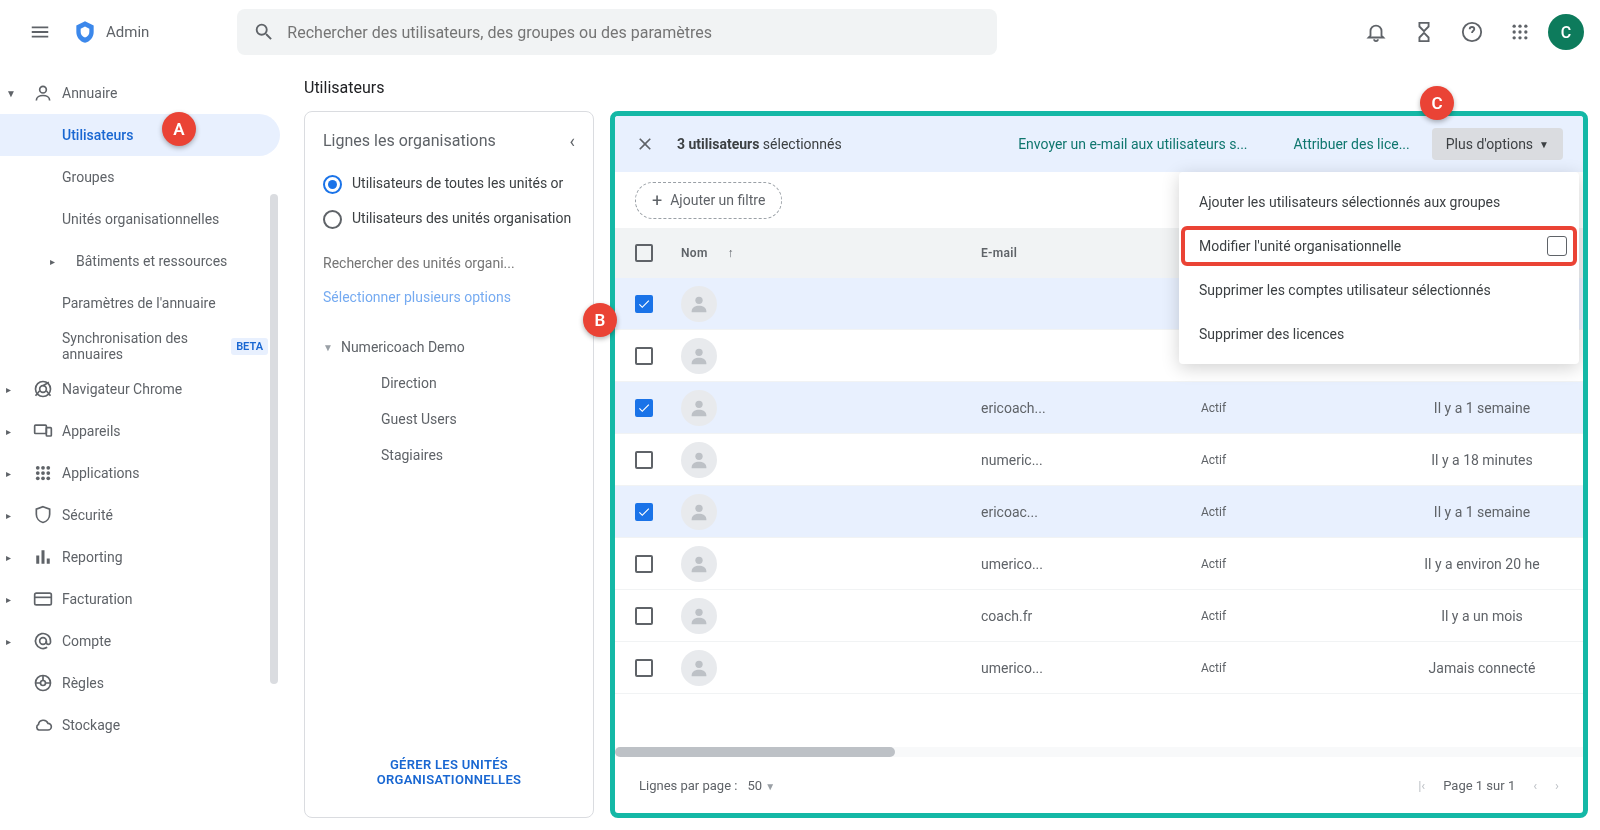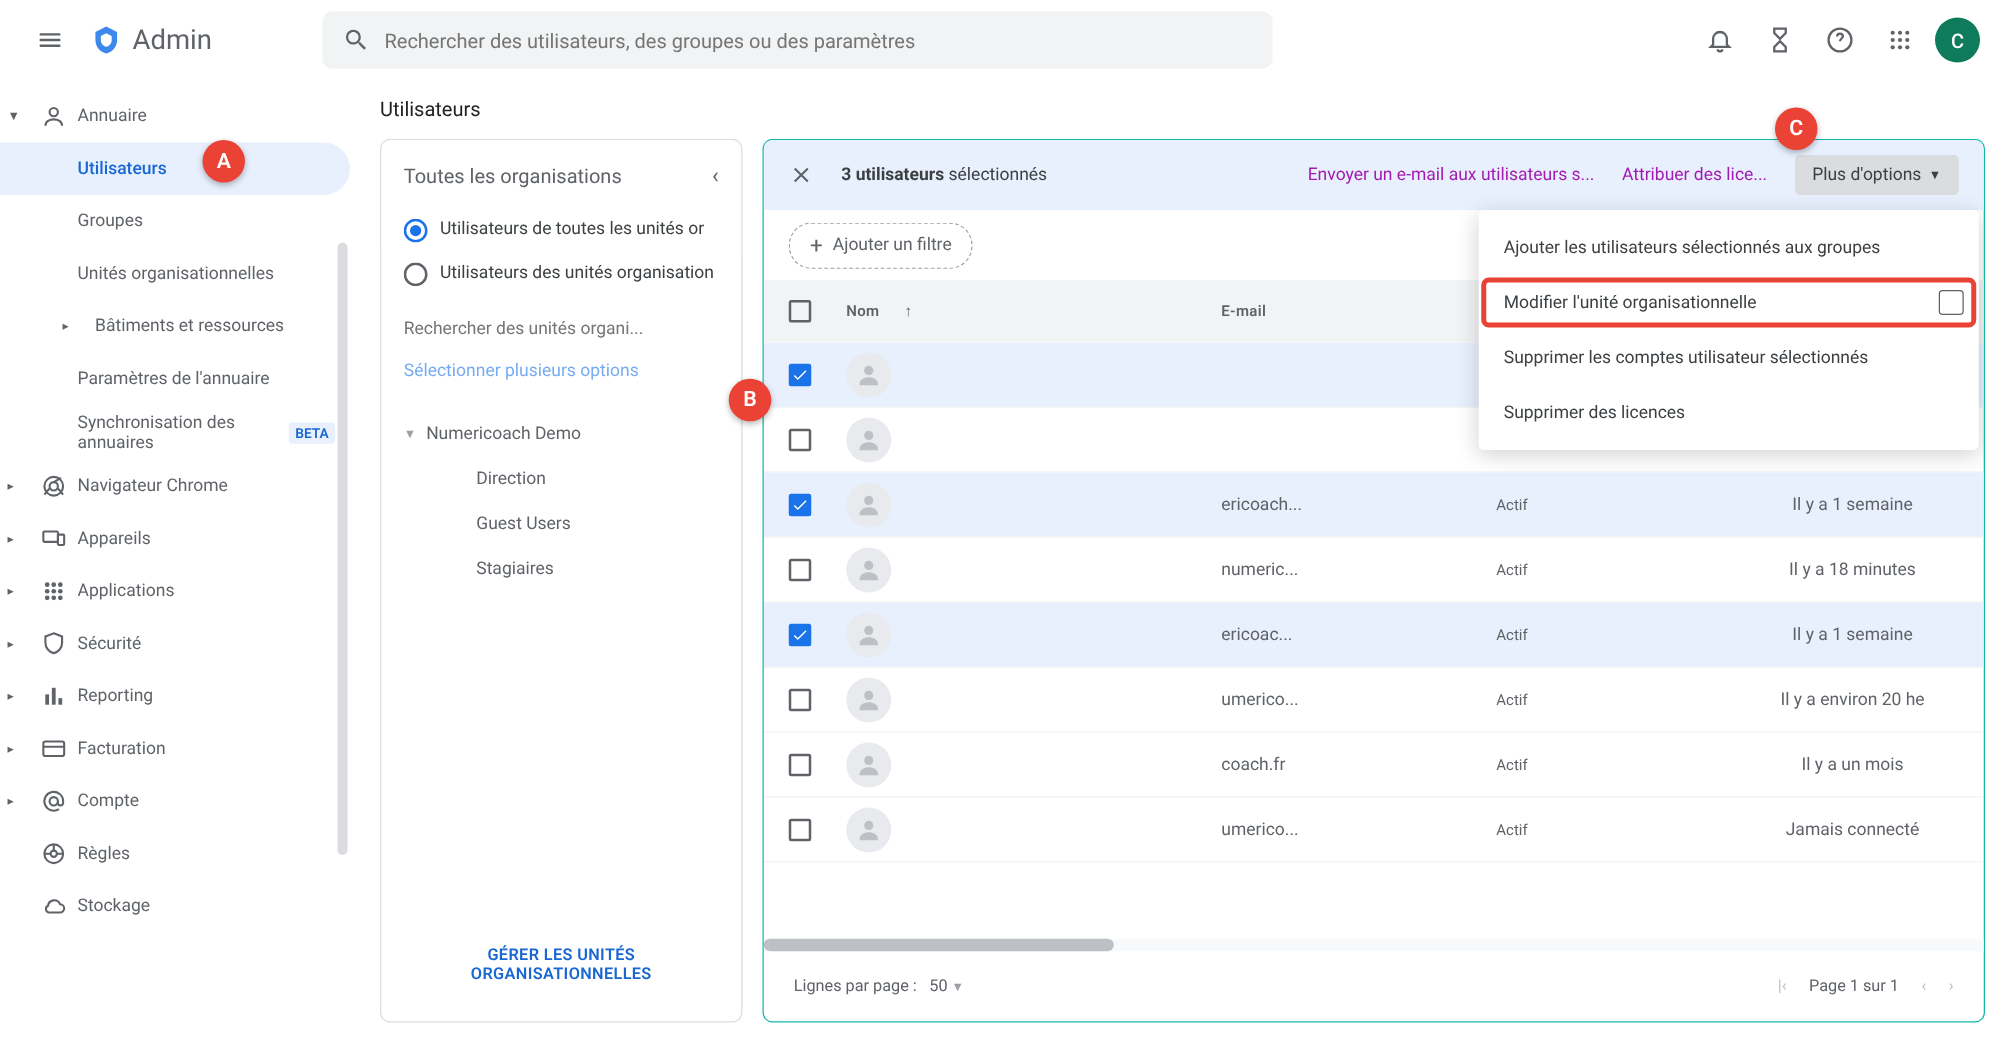--- a/index.html
+++ b/index.html
@@ -2,21 +2,21 @@
 <html><head>
 <meta charset="utf-8">
 <style>
 * { margin: 0; padding: 0; box-sizing: border-box; font-family: 'Google Sans', Roboto, Arial, sans-serif; }
 body { background: #fff; color: #202124; overflow: hidden; width: 1600px; height: 830px; }
 
 .header { display: flex; align-items: center; height: 64px; padding: 0 16px; gap: 8px; }
 .hamburger { width: 48px; height: 48px; display: flex; align-items: center; justify-content: center; cursor: pointer; border-radius: 50%; }
 .logo-wrap { display: flex; align-items: center; gap: 8px; margin-right: 80px; }
 .logo-icon { color: #1a73e8; }
-.logo-text { font-size: 22px; color: #5f6368; }
+.logo-text { font-size: 15px; color: #5f6368; }
 .search-bar { flex: 1; max-width: 760px; height: 46px; background: #f1f3f4; border-radius: 8px; display: flex; align-items: center; padding: 0 16px; gap: 12px; }
 .search-bar input { border: none; background: transparent; flex: 1; font-size: 16px; color: #5f6368; outline: none; }
 .header-actions { margin-left: auto; display: flex; align-items: center; gap: 8px; }
 .icon-btn { width: 40px; height: 40px; display: flex; align-items: center; justify-content: center; cursor: pointer; border-radius: 50%; color: #5f6368; }
 .avatar { width: 36px; height: 36px; border-radius: 50%; background: #0d7b5c; color: #fff; display: flex; align-items: center; justify-content: center; font-size: 16px; font-weight: 500; }
 
 .layout { display: flex; height: calc(100% - 64px); }
 
 .sidebar { width: 280px; padding-top: 8px; overflow-y: auto; position: relative; }
 .sidebar-scroll-thumb { position: absolute; right: 2px; top: 130px; width: 8px; height: 490px; background: #dadce0; border-radius: 4px; }
@@ -39,23 +39,23 @@
 .radio { width: 19px; height: 19px; border-radius: 50%; border: 2px solid #5f6368; flex-shrink: 0; display: flex; align-items: center; justify-content: center; }
 .radio.checked { border-color: #1a73e8; }
 .radio.checked::after { content: ''; width: 9px; height: 9px; background: #1a73e8; border-radius: 50%; }
 .org-search { border: none; font-size: 14px; color: #bdc1c6; margin-top: 18px; outline: none; width: 100%; }
 .org-multi { color: #1a73e8; font-size: 14px; margin-top: 18px; opacity: 0.6; }
 .org-tree { margin-top: 24px; flex: 1; }
 .org-tree-item { font-size: 14px; color: #5f6368; padding: 10px 0; display: flex; align-items: center; gap: 8px; }
 .org-tree-item.child { padding-left: 58px; }
 .org-manage { color: #1967d2; font-size: 13px; font-weight: 600; text-align: center; padding: 12px 0; letter-spacing: 0.3px; }
 
-.table-panel { flex: 1; border: 1px solid #14b8a6; border-radius: 8px; display: flex; flex-direction: column; overflow: hidden; position: relative; }
+.table-panel { flex: 1; border: 5px solid #14b8a6; border-radius: 8px; display: flex; flex-direction: column; overflow: hidden; position: relative; }
 .selection-bar { background: #e8f0fe; height: 56px; display: flex; align-items: center; padding: 0 20px; gap: 22px; font-size: 14px; color: #3c4043; }
-.selection-bar .action { color: #a21caf; cursor: pointer; }
+.selection-bar .action { color: #0f766e; cursor: pointer; margin-left: 24px; }
 .more-btn { background: #dadce0; padding: 8px 14px; border-radius: 4px; color: #3c4043; display: flex; align-items: center; gap: 6px; }
 .filter-bar { height: 56px; display: flex; align-items: center; padding: 0 20px; }
 .add-filter { border: 1px dashed #9aa0a6; border-radius: 18px; padding: 7px 16px; display: flex; align-items: center; gap: 8px; font-size: 14px; color: #5f6368; }
 .table-header { display: flex; align-items: center; height: 50px; padding: 0 20px; background: #f1f3f4; font-size: 12px; color: #5f6368; font-weight: 600; letter-spacing: 0.3px; }
 .th-check { width: 46px; }
 .th-name { width: 300px; display: flex; align-items: center; gap: 20px; }
 .th-email { width: 220px; }
 .th-status { width: 200px; }
 .th-connect { flex: 1; }
 .table-body { flex: 1; overflow-y: auto; position: relative; }
@@ -277,21 +277,21 @@
     <div class="sidebar-scroll-thumb"></div>
   </div>
 
   <div class="main">
     <div class="page-title">Utilisateurs</div>
 
     <div class="content">
 
       <div class="org-panel">
         <div class="org-header">
-          <span class="org-title">Toutes les organisations</span>
+          <span class="org-title">Lignes les organisations</span>
           <span style="color:#5f6368;font-size:18px;">‹</span>
         </div>
         <div class="radio-row">
           <div class="radio checked"></div>
           <span>Utilisateurs de toutes les unités or</span>
         </div>
         <div class="radio-row">
           <div class="radio"></div>
           <span>Utilisateurs des unités organisation</span>
         </div>

